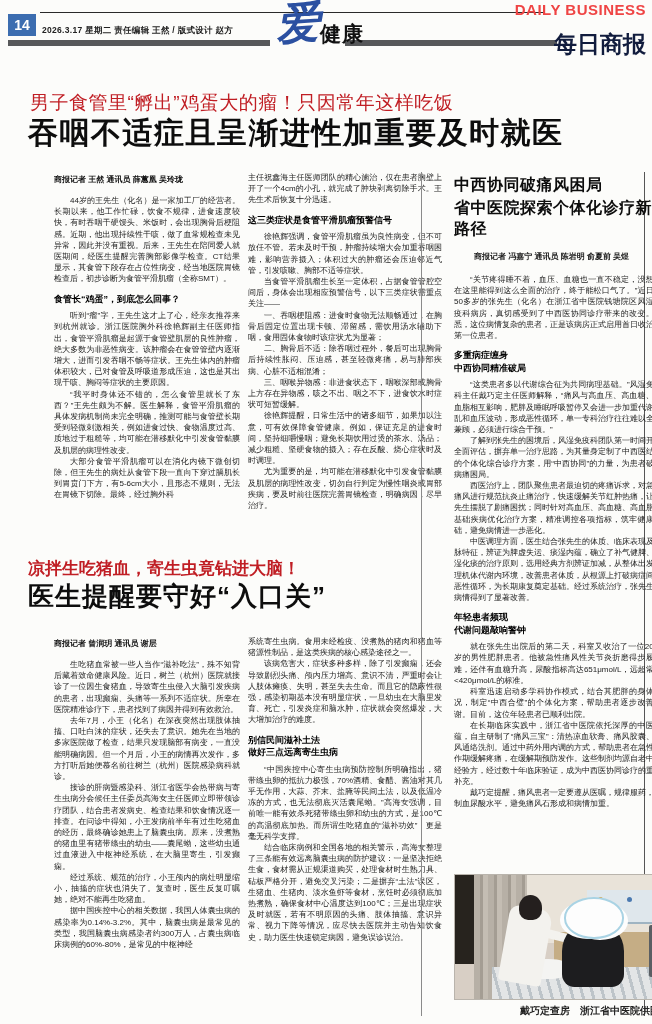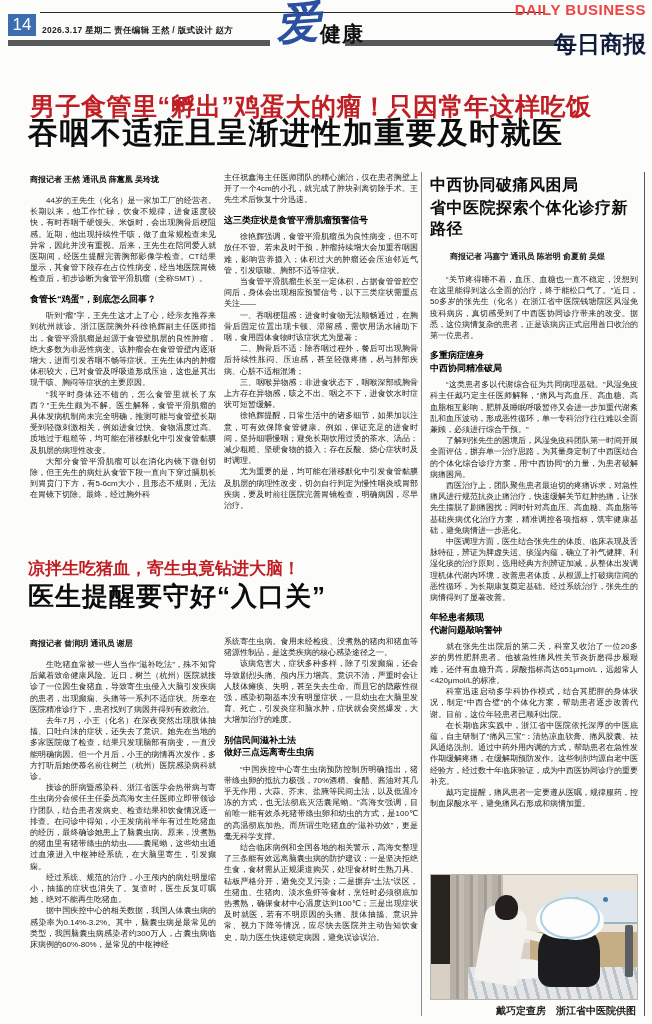--- a/index.html
+++ b/index.html
@@ -3,40 +3,40 @@
 <meta charset="utf-8">
 <style>
   html,body { margin:0; padding:0; background:#e9e9e9; }
   .page { position:relative; width:652px; height:1024px; margin:0 auto; background:#fcfcfa;
           font-family:"Liberation Sans","DejaVu Sans",sans-serif; color:#1a1a1a; overflow:hidden; }
 
   
   .hdr { position:absolute; top:0; left:0; width:652px; height:62px; }
   .hdr-topline { position:absolute; top:12px; left:40px; width:505px; height:1px; background:#2a2a2a; }
   .page-badge { position:absolute; top:14px; left:8px; width:28px; height:22px; background:#3c6db0;
-                color:#fff; font-size:17px; font-weight:normal; display:flex; align-items:center; justify-content:center; }
+                color:#fff; font-size:14px; font-weight:bold; display:flex; align-items:center; justify-content:center; }
   .date-line { position:absolute; top:25px; left:42px; font-size:8.5px; font-weight:bold; color:#222; letter-spacing:0.3px; }
   .bar { position:absolute; top:40px; height:6px; background:#57585a; }
   .bar-left { left:8px; width:262px; }
   .bar-right { left:345px; width:212px; }
   .logo-script { position:absolute; top:2px; left:276px; font-family:"Liberation Serif","DejaVu Serif",serif;
                  font-style:italic; font-size:44px; line-height:44px; color:#2b50a1; font-weight:bold; transform:rotate(-4deg); }
   .logo-text { position:absolute; top:20px; left:320px; font-size:21px; font-weight:900; color:#111; letter-spacing:1px; }
   .masthead { position:absolute; top:2px; right:6px; text-align:right; }
   .masthead-en { font-size:15px; font-weight:bold; color:#ef4444; letter-spacing:0.5px; line-height:16px; }
   .masthead-cn { font-family:"Liberation Serif","DejaVu Serif",serif; font-size:23px; font-weight:900; color:#111c3d; line-height:25px;margin-top:14px; }
 
   
-  .kicker1 { position:absolute; top:90px; left:30px; width:596px; font-size:25px; font-weight:700; color:#c01e24; letter-spacing:0.5px; }
+  .kicker1 { position:absolute; top:90px; left:30px; width:596px; font-size:19px; font-weight:400; color:#c01e24; letter-spacing:0.5px; }
   .head1 { position:absolute; top:113px; left:28px; width:600px; font-size:30px; font-weight:900; color:#0d0d0d; letter-spacing:1.5px; }
   .kicker2 { position:absolute; top:557px; left:28px; width:390px; font-size:17px; font-weight:600; color:#c01e24; }
   .head2 { position:absolute; top:579px; left:28px; width:395px; font-size:26px; font-weight:900; color:#0d0d0d; letter-spacing:1px; }
 
   
-  .col { position:absolute; overflow:hidden; }
+  .col { position:absolute; overflow:hidden;margin-left:24px; }
   .a1c1 { top:172px; left:30px; width:186px; height:382px; }
   .a1c2 { top:172px; left:224px; width:194px; height:382px; }
   .a2c1 { top:636px; left:30px; width:186px; height:380px; }
   .a2c2 { top:636px; left:224px; width:194px; height:380px; }
   .a3   { top:172px; left:430px; width:208px; height:844px; }
   .a3-text { position:absolute; top:0; left:0; width:208px; height:698px; overflow:hidden; }
 
   .divider { position:absolute; top:172px; left:421px; width:1px; height:844px; background:#8a8a8a; }
   .right-rule { position:absolute; top:172px; left:644px; width:1px; height:844px; background:#555; }
 

